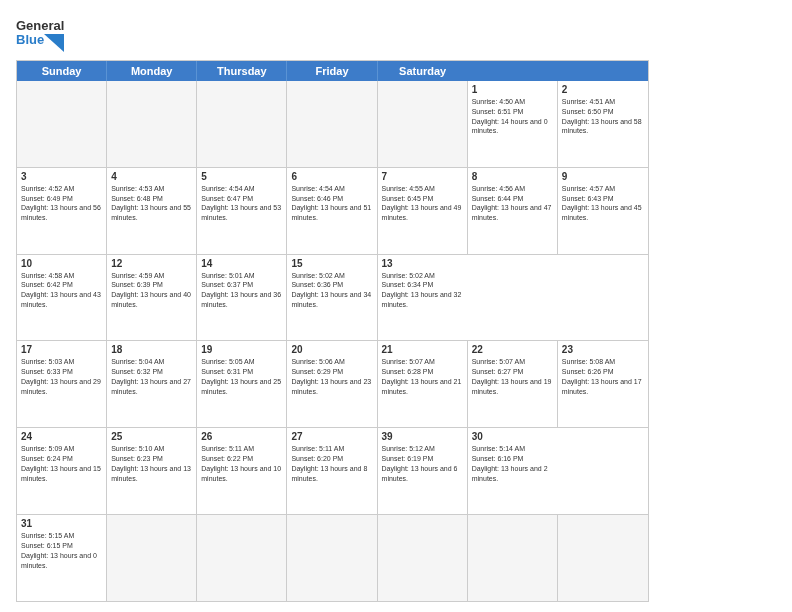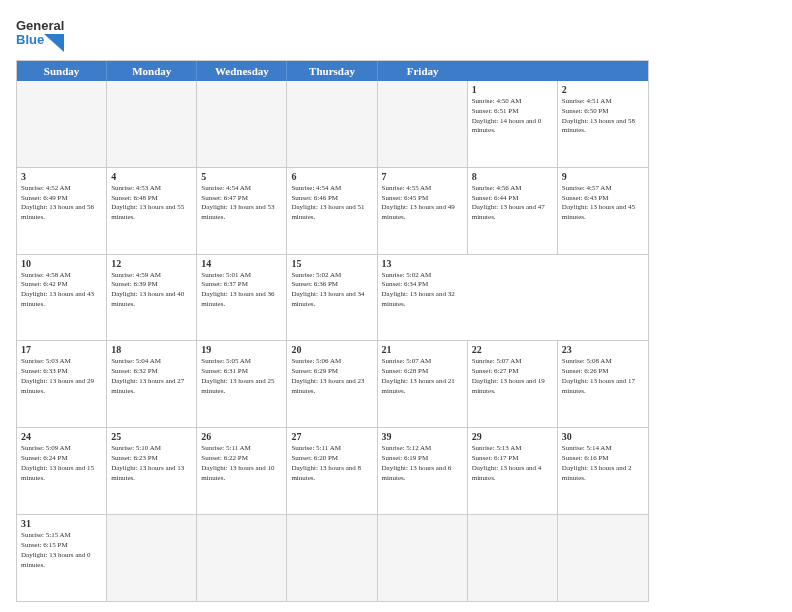--- a/index.html
+++ b/index.html
@@ -44,21 +44,20 @@
     }
     .location {
       font-size: 14px;
       color: #555;
     }
     .calendar {
       flex: 1;
       display: flex;
       flex-direction: column;
       border: 1px solid #ccc;
-      font-family: Liberation Serif, serif;
     }
     .cal-header {
       display: grid;
       grid-template-columns: repeat(7, 1fr);
       background: #3d7cc9;
     }
     .cal-header-cell {
       color: #fff;
       font-size: 11px;
       font-weight: bold;
@@ -122,23 +121,23 @@
     <div class="title-section">
       <div class="month-year"></div>
       <div class="location"></div>
     </div>
   </div>
 
   <div class="calendar">
     <div class="cal-header" id="cal-header">
         <div class="cal-header-cell">Sunday</div>
         <div class="cal-header-cell">Monday</div>
-        <div class="cal-header-cell">Wednesday</div>
         <div class="cal-header-cell">Thursday</div>
         <div class="cal-header-cell">Friday</div>
+        <div class="cal-header-cell">Saturday</div>
       </div>
     <div class="cal-body" id="cal-body">
         <div class="cal-row">
           <div class="cal-cell empty"></div>
           <div class="cal-cell empty"></div>
           <div class="cal-cell empty"></div>
           <div class="cal-cell empty"></div>
           <div class="cal-cell empty"></div>
           <div class="cal-cell">
             <span class="day-num">1</span>
@@ -298,26 +297,20 @@
 Sunset: 6:20 PM
 Daylight: 13 hours and 8 minutes.</div>
           </div>
           <div class="cal-cell">
             <span class="day-num">39</span>
             <div class="day-info" style="white-space: pre-line;">Sunrise: 5:12 AM
 Sunset: 6:19 PM
 Daylight: 13 hours and 6 minutes.</div>
           </div>
           <div class="cal-cell">
-            <span class="day-num">29</span>
-            <div class="day-info" style="white-space: pre-line;">Sunrise: 5:13 AM
-Sunset: 6:17 PM
-Daylight: 13 hours and 4 minutes.</div>
-          </div>
-          <div class="cal-cell">
             <span class="day-num">30</span>
             <div class="day-info" style="white-space: pre-line;">Sunrise: 5:14 AM
 Sunset: 6:16 PM
 Daylight: 13 hours and 2 minutes.</div>
           </div>
         </div>
         <div class="cal-row">
           <div class="cal-cell">
             <span class="day-num">31</span>
             <div class="day-info" style="white-space: pre-line;">Sunrise: 5:15 AM

